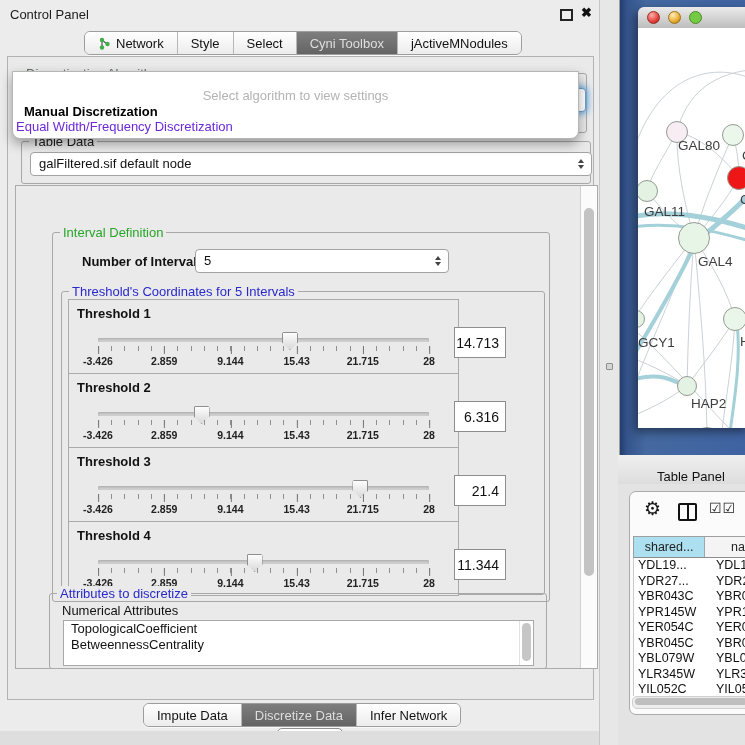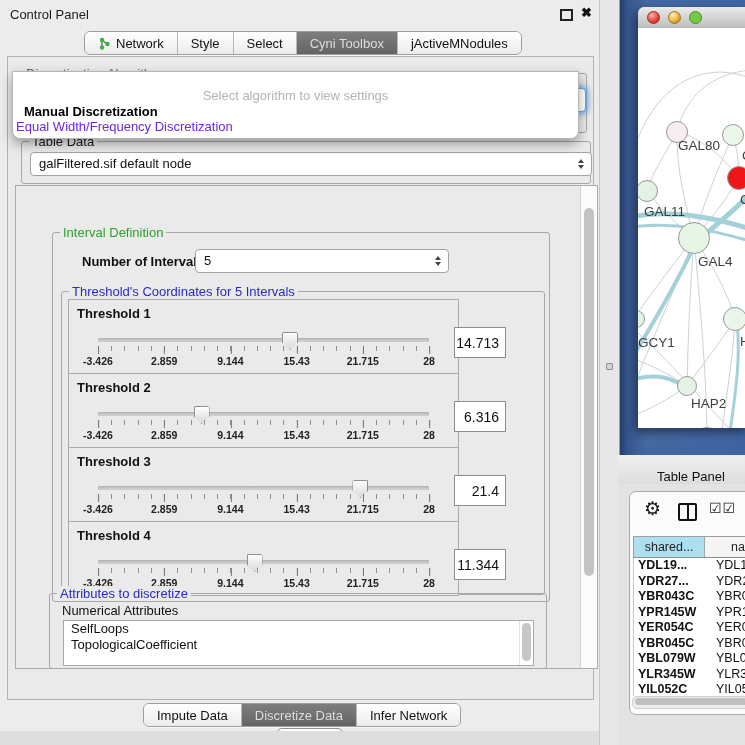--- a/index.html
+++ b/index.html
@@ -112,21 +112,21 @@
   .cks{position:absolute;left:79px;top:8px;font-size:14px;color:#222;letter-spacing:1px;cursor:pointer;}
   .tbl{position:absolute;left:3px;top:44px;width:220px;}
   .tbl-head{display:flex;height:22px;border:1px solid #9f9f9f;border-bottom-color:#8d8d8d;box-sizing:border-box;}
   .th{font-size:12.5px;color:#222;line-height:20px;text-align:center;border-right:1px solid #9aa7ad;
       overflow:hidden;white-space:nowrap;cursor:pointer;}
   .th1{width:76px;background:#ace0f0;}
   .th2{width:130px;background:#f4f4f4;text-align:left;padding-left:26px;}
   .tbl-body{background:#fff;height:138px;overflow:hidden;border-left:1px solid #c9c9c9;}
   .tr{display:flex;height:15.5px;cursor:pointer;}
   .td{font-size:12.5px;color:#111;line-height:15.5px;white-space:nowrap;overflow:hidden;}
-  .td1{width:76px;padding-left:4px;box-sizing:border-box;font-weight:bold;}
+  .td1{width:76px;padding-left:4px;box-sizing:border-box;}
   .td2{width:130px;padding-left:6px;box-sizing:border-box;}
   .hsb{position:absolute;left:2px;top:204px;width:124px;height:11px;background:#ededed;
        border:1px solid #cfcfcf;border-radius:5px;}
   .hsb .thumb{position:absolute;left:2px;top:1px;width:112px;height:7px;background:#bfbfbf;border-radius:4px;cursor:pointer;}
   .bottom-strip{position:absolute;left:0;top:731px;width:599px;height:14px;background:#dedede;}
 </style>
 </head>
 <body>
 
 <div class="screen">
@@ -309,24 +309,24 @@
 
         <div class="group" style="left:33px;top:407px;width:496px;height:74px;">
           <span class="group-label lbl-blue">Attributes to discretize</span>
           <div style="position:absolute;left:12px;top:9px;font-size:13px;font-weight:normal;color:#111;">Numerical Attributes</div>
           <div class="attr-list">
 
             <div class="attr-vsb">
                 <div class="thumb"></div>
               </div>
 
-              <div class="attr-item">SelfLoops</div>
 
               <div class="attr-item">TopologicalCoefficient</div>
 
+              <div class="attr-item">BetweennessCentrality</div>
             </div>
         </div>
 
         <div class="vsb">
           <div class="thumb"></div>
         </div>
       </div>
 
       <div class="apply-btn">Apply</div>
     </div>

